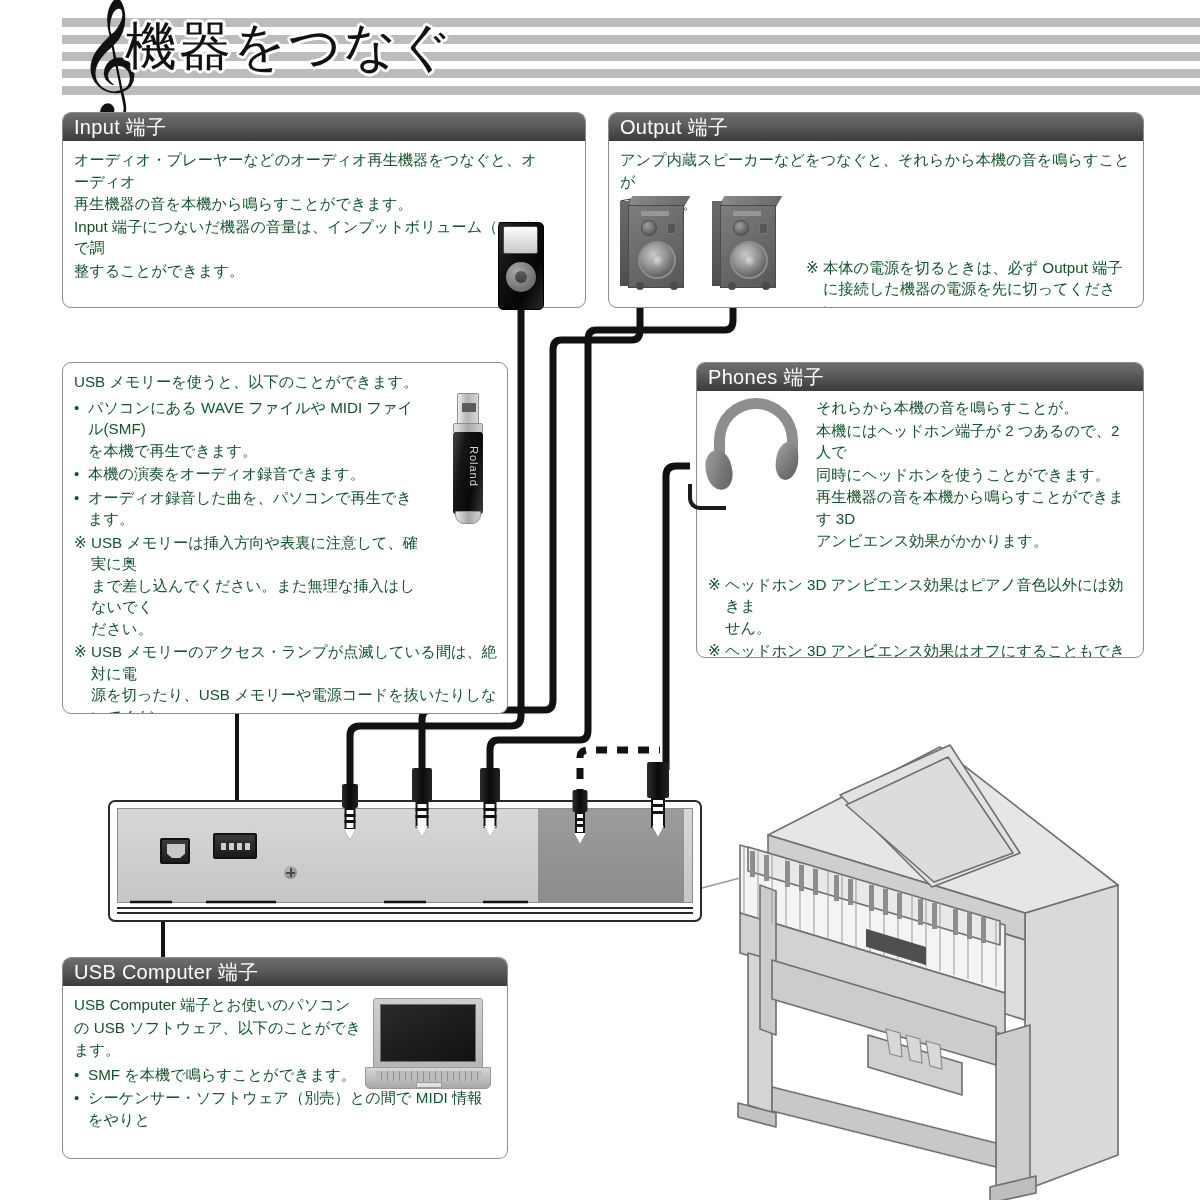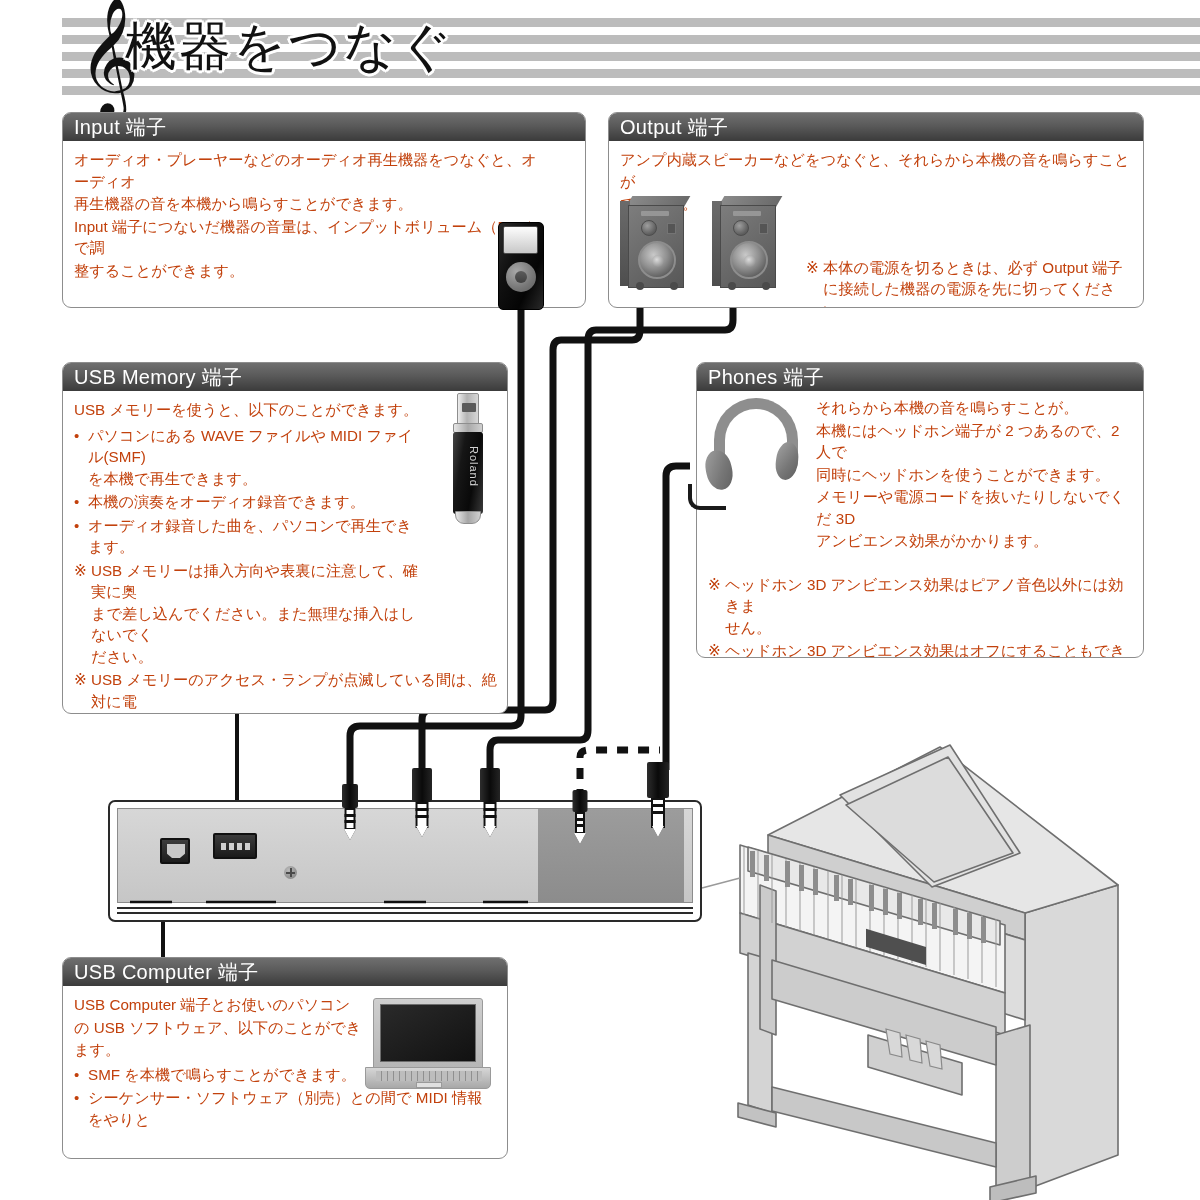--- a/index.html
+++ b/index.html
@@ -52,21 +52,21 @@
     font-size:20px;
     line-height:28px;
     padding-left:11px;
     letter-spacing:.3px;
     white-space:nowrap;
   }
   .panel .body{
     padding:8px 10px 8px 11px;
     font-size:15.2px;
     line-height:21.5px;
-    color:#c2410c;
+    color:#14532d;
     position:relative;
   }
   .panel .body p{margin:0 0 1px 0;}
   .li{display:flex;margin:0 0 2px 0;}
   .li .mk{flex:0 0 auto;width:15px;}
   .li .mk.dot{width:14px;text-align:left;font-size:15px;}
   .li .tx{flex:1 1 auto;}
   .note{display:flex;margin:0 0 2px 0;}
   .note .mk{flex:0 0 auto;width:17px;}
   .note .tx{flex:1 1 auto;}
@@ -615,21 +615,20 @@
         <div class="mk">※</div>
         <div class="tx">
           <div>本体の電源を切るときは、必ず Output 端子</div>
           <div>に接続した機器の電源を先に切ってください。</div>
         </div>
       </div>
     </div>
   </div>
 
   <div class="panel" id="panel-usbmem">
-    <div class="bar">USB Memory 端子</div>
     <div class="body">
       <div class="top-list">
         <p style="margin-bottom:4px;">USB メモリーを使うと、以下のことができます。</p>
         <div class="li">
           <div class="mk dot">•</div>
           <div class="tx">
             <div>パソコンにある WAVE ファイルや MIDI ファイル(SMF)</div>
             <div>を本機で再生できます。</div>
           </div>
         </div>
@@ -666,21 +665,21 @@
     </div>
   </div>
 
   <div class="panel" id="panel-phones">
     <div class="bar">Phones 端子</div>
     <div class="body">
       <div class="intro">
         <p>それらから本機の音を鳴らすことが。</p>
         <p>本機にはヘッドホン端子が 2 つあるので、2 人で</p>
         <p>同時にヘッドホンを使うことができます。</p>
-        <p>メモリーや電源コードを抜いたりしないでくだ 3D</p>
+        <p>再生機器の音を本機から鳴らすことができます 3D</p>
         <p>アンビエンス効果がかかります。</p>
       </div>
       <div style="margin-top:22px;">
         <div class="note">
           <div class="mk">※</div>
           <div class="tx">
             <div>ヘッドホン 3D アンビエンス効果はピアノ音色以外には効きま</div>
             <div>せん。</div>
           </div>
         </div>

